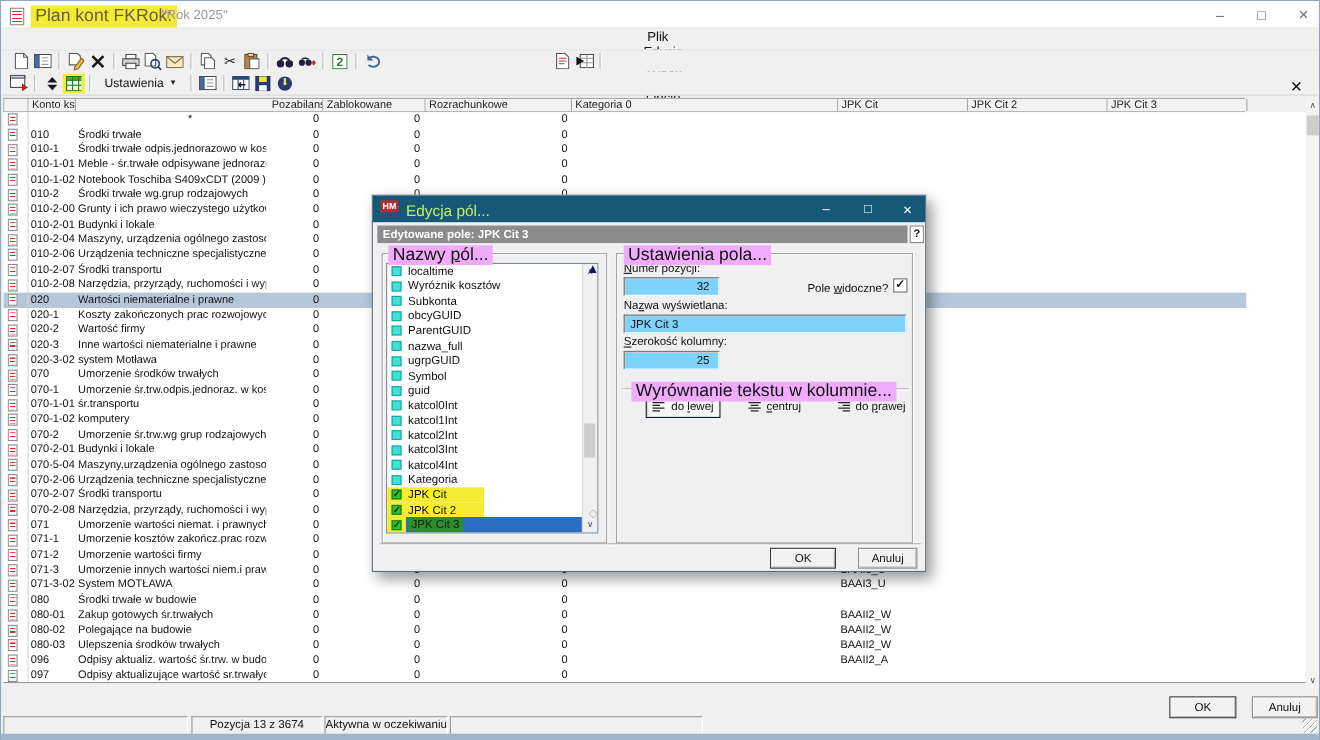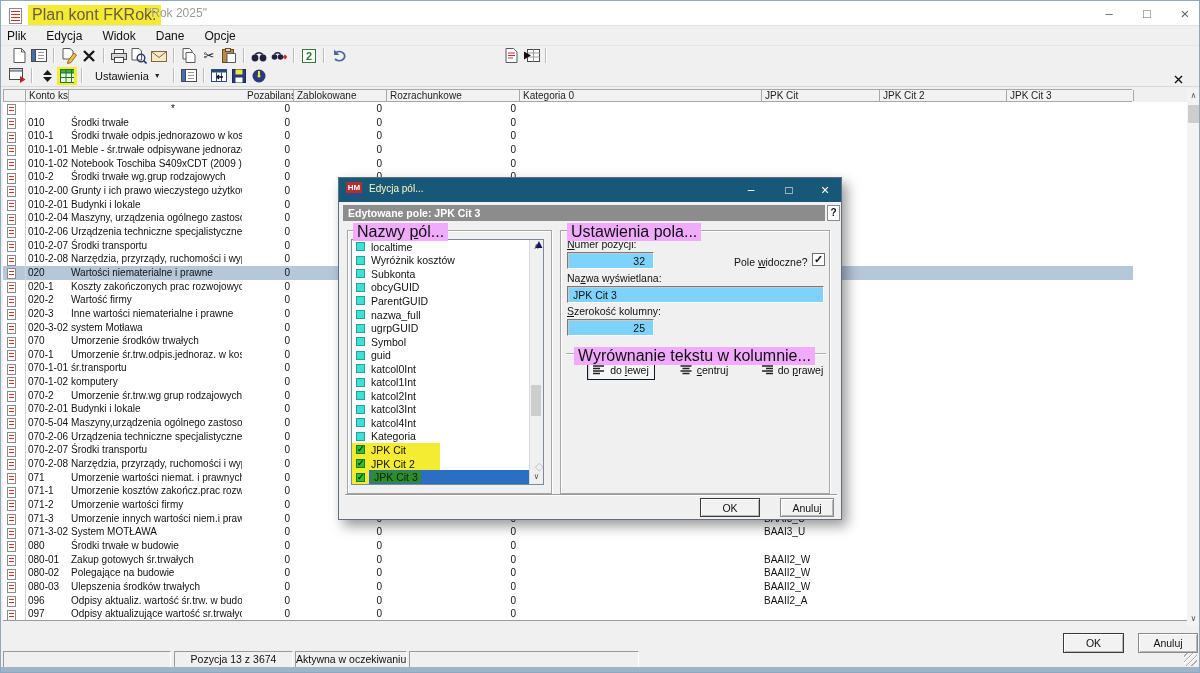--- a/index.html
+++ b/index.html
@@ -16,21 +16,21 @@
   .wbtn.min{left:1094px}.wbtn.max{left:1132px}.wbtn.cls{left:1170px}
   .wbtn.min::before{content:"–"}.wbtn.max::before{content:"□"}.wbtn.cls::before{content:"×";font-size:15px}
 
   
   .doc-ico{display:inline-block;width:10px;height:13px;background:#fff;border:1px solid #8a8a8a;position:relative;overflow:hidden;vertical-align:middle;}
   .doc-ico::before{content:"";position:absolute;left:1px;right:1px;top:2px;bottom:1px;
     background:repeating-linear-gradient(180deg,#cc3326 0 1px,transparent 1px 3px);}
   .app-ico{width:13px;height:16px;}
 
   
-  .menubar{position:absolute;left:0;top:25px;width:100%;height:19px;background:#f0f0f0;display:flex;align-items:center;padding-left:6px;}
+  .menubar{position:absolute;left:0;top:25px;width:100%;height:19px;background:#f0f0f0;display:flex;align-items:center;padding-left:6px;flex-direction:column;}
   .mitem{font-size:12px;color:#111;padding:0 10px;cursor:default;}
   .mitem:first-child{padding-left:0;}
 
   
   .toolbar{position:absolute;left:0;width:100%;display:flex;align-items:center;background:#f0f0f0;}
   .t1{top:44px;height:20px;padding-left:8px;border-top:1px solid #e6e6e6;}
   .t2{top:64px;height:22px;padding-left:6px;border-bottom:1px solid #d8d8d8;}
   .tbtn{width:20px;height:18px;display:flex;align-items:center;justify-content:center;flex:none;cursor:default;}
   .sep{width:2px;height:15px;border-left:1px solid #bcbcbc;border-right:1px solid #fff;margin:0 4px;flex:none;}
   .glyph{font-size:13px;color:#222;line-height:13px;}
@@ -62,21 +62,21 @@
   .vscroll{position:absolute;left:1186px;top:88px;width:13px;height:537px;background:#f3f3f3;}
   .vs-btn{position:absolute;left:0;width:13px;height:14px;text-align:center;font-size:8px;color:#505050;line-height:14px;}
   .vs-up{top:0}.vs-up::before{content:"∧"}
   .vs-down{bottom:0}.vs-down::before{content:"∨"}
   .vs-thumb{position:absolute;left:1px;right:1px;top:16px;height:18px;background:#cdcdcd;}
 
   
   .dialog{position:absolute;left:337px;top:176px;width:504px;height:343px;background:#f0f0f0;border:1px solid #5f6f7f;z-index:50;box-shadow:5px 6px 12px rgba(0,0,0,.4);}
   .dtitle{position:absolute;left:0;top:0;width:100%;height:24px;background:#175878;}
   .dlogo{position:absolute;left:7px;top:4px;width:16px;height:15px;background:#b03030;border-bottom:4px solid #2a4a8a;color:#fff;font-size:8px;font-weight:bold;text-align:center;line-height:11px;}
-  .dtitle-text{position:absolute;left:30px;top:5px;color:#fef9c3;font-size:10px;}
+  .dtitle-text{position:absolute;left:30px;top:5px;color:#bef264;font-size:14px;}
   .dwbtn{position:absolute;top:4px;width:24px;height:16px;color:#fff;text-align:center;font-size:12px;line-height:16px;cursor:default;}
   .dwbtn.min{left:400px}.dwbtn.max{left:438px}.dwbtn.cls{left:474px}
   .dwbtn.min::before{content:"–"}.dwbtn.max::before{content:"□"}.dwbtn.cls::before{content:"×";font-size:14px}
   .dbanner{position:absolute;left:4px;top:27px;width:482px;height:16px;background:#8c8c8c;color:#fff;font-weight:bold;font-size:10.5px;line-height:16px;padding-left:5px;}
   .dhelp{position:absolute;left:488px;top:27px;width:13px;height:16px;background:#fdfdfd;border:1px solid #8a8a8a;font-size:10px;font-weight:bold;text-align:center;line-height:14px;color:#111;cursor:default;}
   .groupbox{position:absolute;border:1px solid #a6a6a6;box-shadow:1px 1px 0 #fff, inset 1px 1px 0 #fff;}
   .gb1{left:8px;top:52px;width:205px;height:264px;}
   .gb2{left:221px;top:52px;width:270px;height:264px;}
   .legend{position:absolute;background:#f0abfc;padding:0 4px;font-size:16px;color:#111;z-index:2;}
   .lg1{left:14px;top:45px;}

